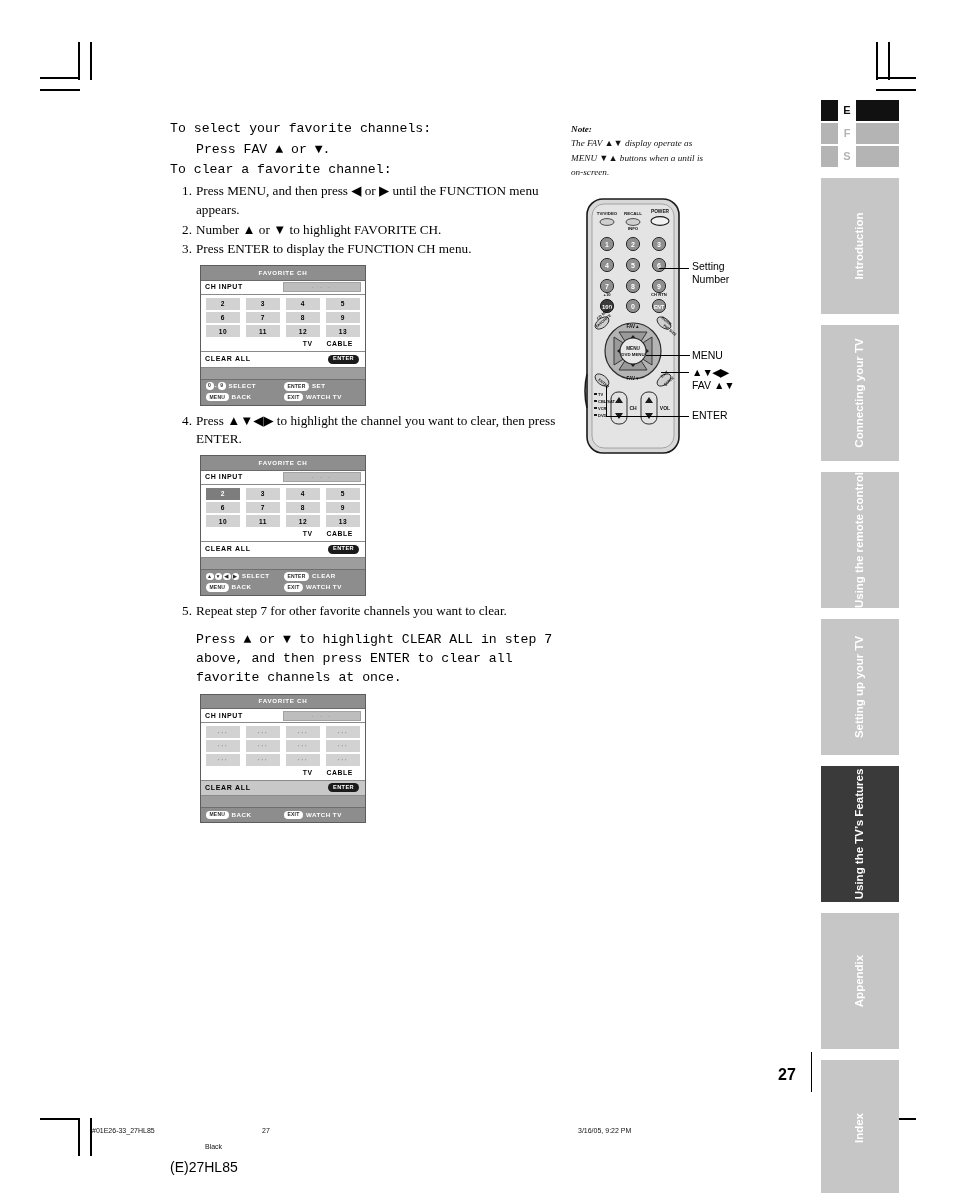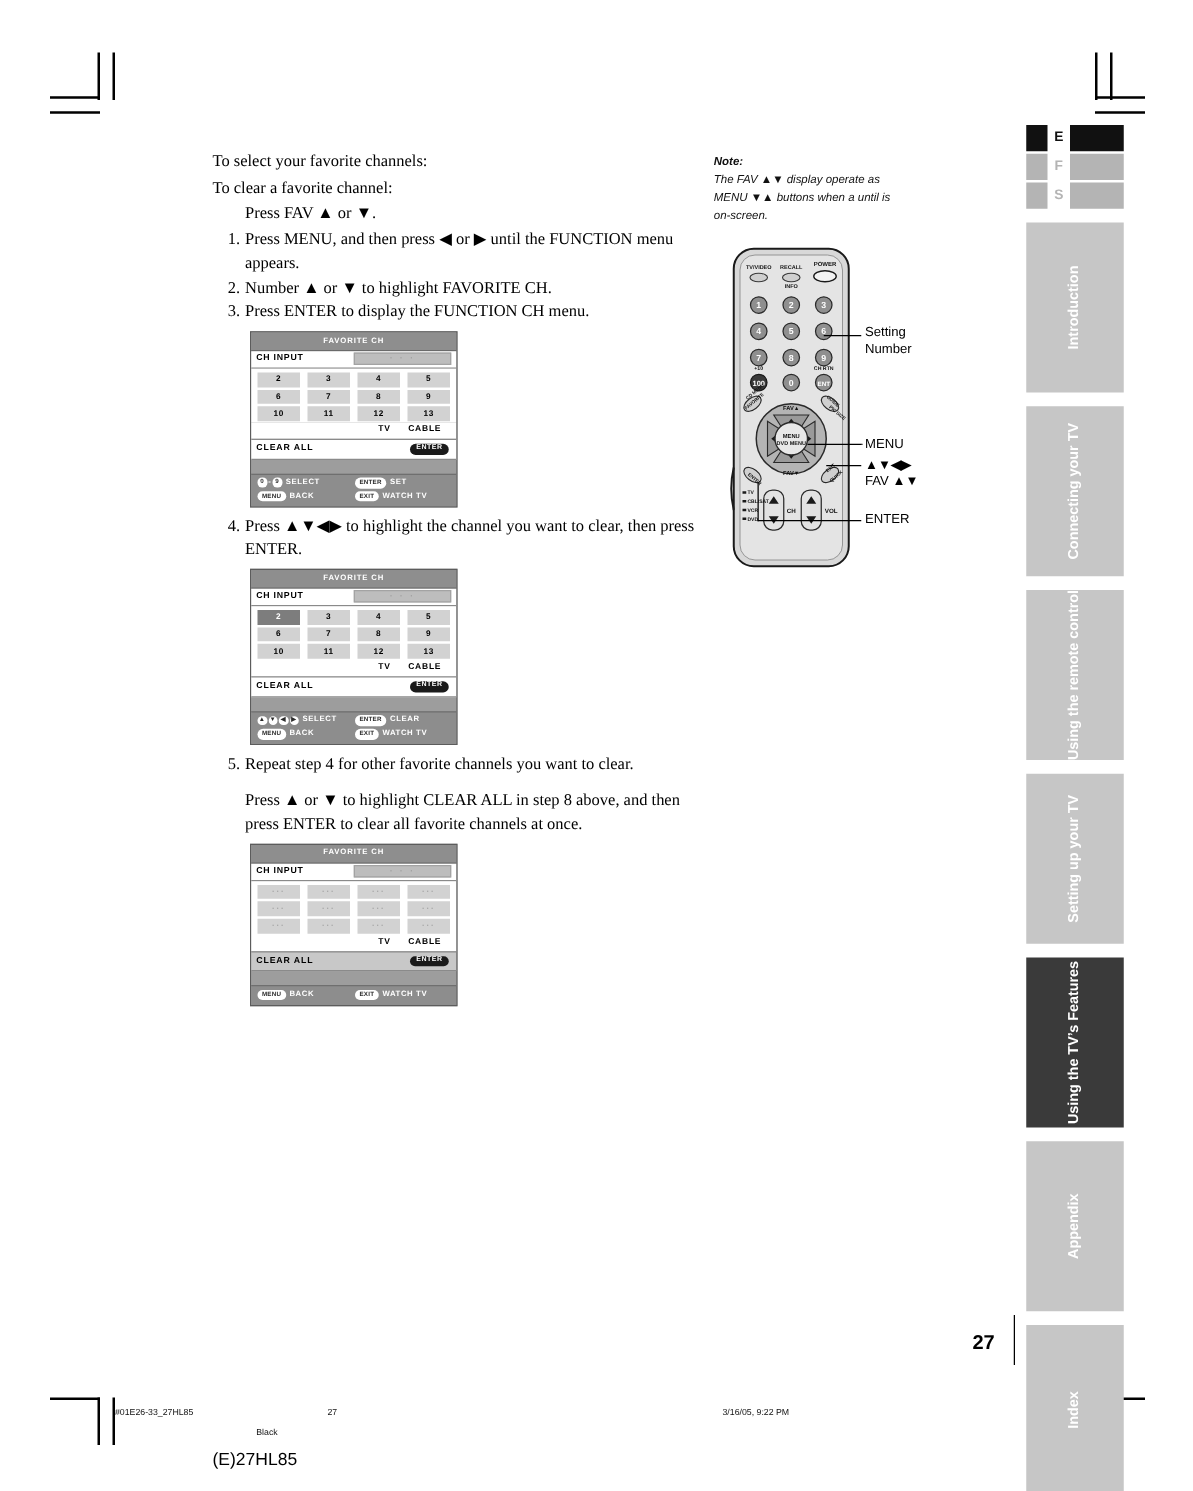--- a/index.html
+++ b/index.html
@@ -17,21 +17,21 @@
   
   #body-col {
     position: absolute;
     left: 170px; top: 120px;
     width: 390px;
     font-family: "Liberation Serif", serif;
     font-size: 13.2px;
     color: #000;
     line-height: 1.42;
   }
-  .para { margin-bottom: 2px; }
+  .para { margin-bottom: 2px; font-family: Liberation Mono, monospace; }
   .indent1 { margin-left: 26px; }
   .ol { list-style: none; margin: 0; padding: 0; }
   .ol li {
     position: relative;
     padding-left: 26px;
     margin-bottom: 1px;
   }
   .ol li .num {
     position: absolute; left: 4px; top: 0;
     width: 18px; text-align: right;
@@ -156,21 +156,21 @@
     border-radius: 5px;
     padding: 1.6px 3.5px 1.8px;
     letter-spacing: .2px;
   }
 
   
   #note {
     position: absolute;
     left: 571px; top: 122px;
     width: 180px;
-    font-family: Liberation Sans, sans-serif;
+    font-family: Liberation Serif, serif;
     font-size: 9.2px;
     line-height: 1.55;
     color: #111;
   }
   #note .nt { font-weight: bold; font-style: italic; }
   #note .nb { font-style: italic; }
 
   
   #remote-fig { position: absolute; left: 583px; top: 196px; }
   .callout-line { position: absolute; background: #000; height: 1px; }
@@ -256,22 +256,22 @@
 <div class="crop" style="left:78px;top:1118px;width:2px;height:38px;"></div>
 <div class="crop" style="left:90px;top:1118px;width:2px;height:38px;"></div>
 
 <div class="crop" style="left:876px;top:1118px;width:40px;height:2px;"></div>
 <div class="crop" style="left:876px;top:1118px;width:2px;height:38px;"></div>
 <div class="crop" style="left:888px;top:1118px;width:2px;height:38px;"></div>
 
 <div id="body-col">
 
   <div class="para">To select your favorite channels:</div>
+  <div class="para indent1">Press FAV ▲ or ▼.</div>
   <div class="para">To clear a favorite channel:</div>
-  <div class="para indent1">Press FAV ▲ or ▼.</div>
 
   <ol class="ol">
     <li><span class="num">1.</span><span>Press MENU, and then press ◀ or ▶ until the FUNCTION menu appears.</span></li>
     <li><span class="num">2.</span><span>Number ▲ or ▼ to highlight FAVORITE CH.</span></li>
     <li><span class="num">3.</span><span>Press ENTER to display the FUNCTION CH menu.</span></li>
   </ol>
 
   <div class="osd">
     <div class="osd-title">FAVORITE CH</div>
     <div class="osd-chinput">
@@ -389,26 +389,26 @@
         </span>
         <span class="c2">
           <span class="kc-wide">EXIT</span>
           <span>WATCH TV</span>
         </span>
       </div>
     </div>
   </div>
 
   <ol class="ol tight">
-    <li><span class="num">5.</span><span>Repeat step 4 for other favorite channels you want to clear.</span></li>
+    <li><span class="num">5.</span><span>Repeat step 7 for other favorite channels you want to clear.</span></li>
   </ol>
 
   <div class="gap-s"></div>
   <div class="gap-s"></div>
-  <div class="para indent1">Press ▲ or ▼ to highlight CLEAR ALL in step 8 above, and then press ENTER to clear all favorite channels at once.</div>
+  <div class="para indent1">Press ▲ or ▼ to highlight CLEAR ALL in step 7 above, and then press ENTER to clear all favorite channels at once.</div>
 
   <div class="osd">
     <div class="osd-title">FAVORITE CH</div>
     <div class="osd-chinput">
       <span class="lbl">CH INPUT</span>
       <span class="val">· · ·</span>
     </div>
     <div class="osd-grid-wrap">
       <div class="osd-grid">
         <div class="osd-cell dash">···</div>

